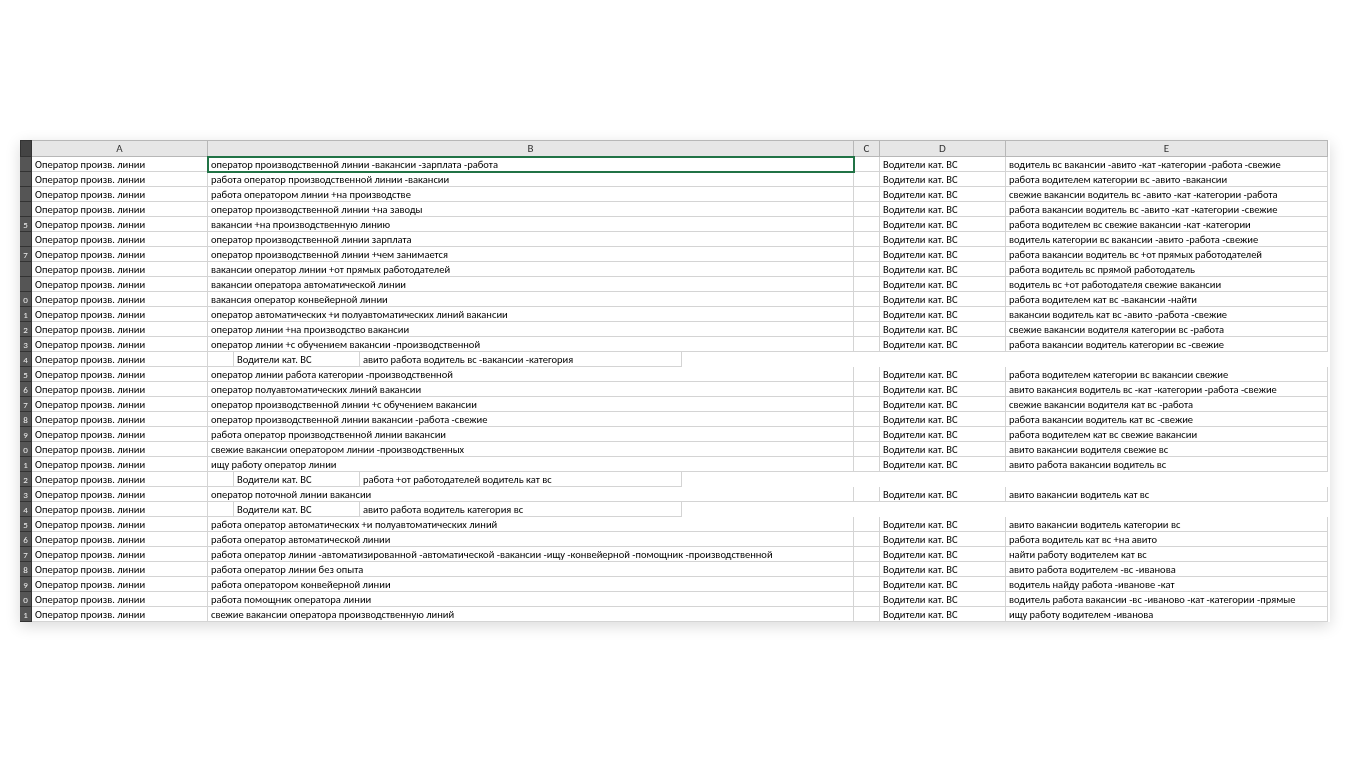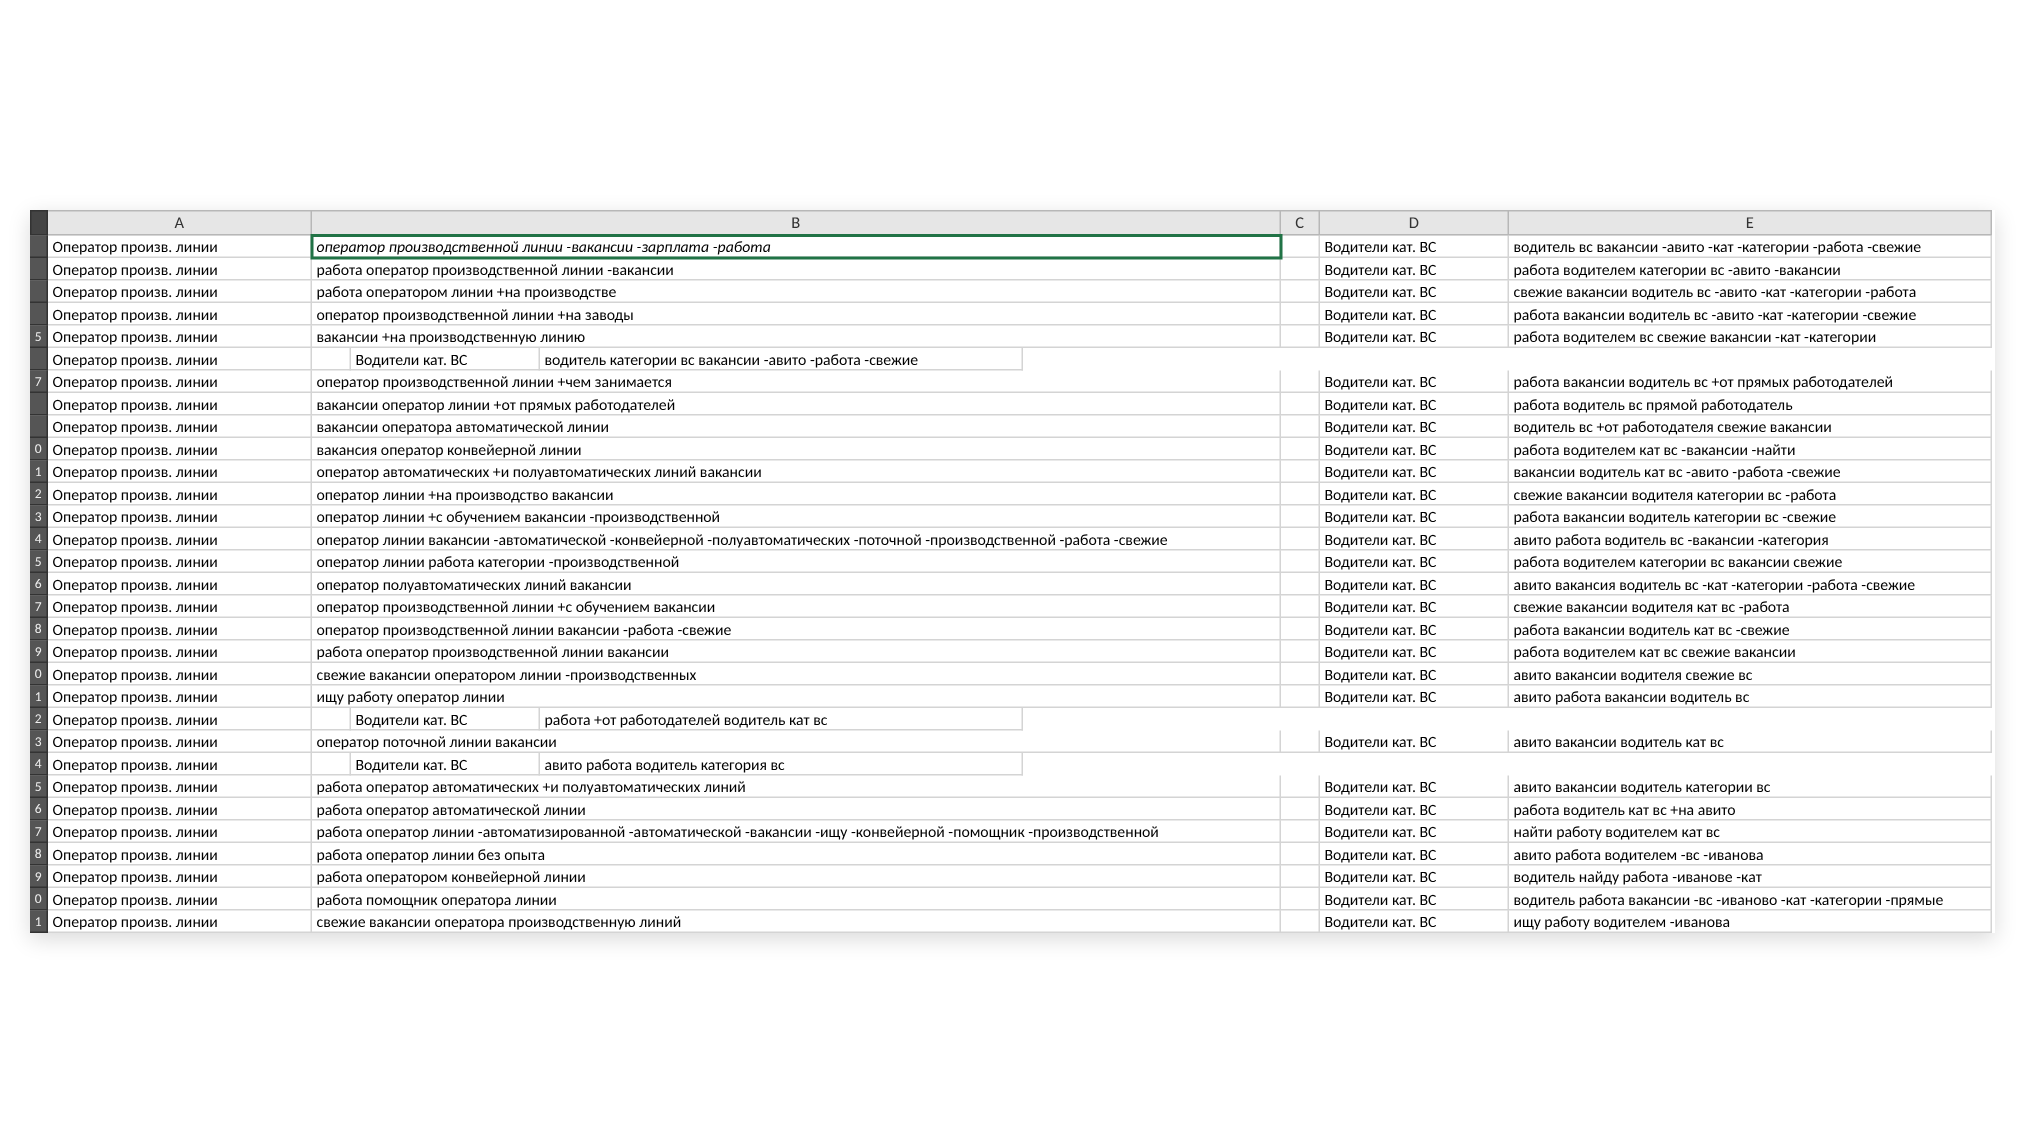--- a/index.html
+++ b/index.html
@@ -10,21 +10,21 @@
   .hdr-cell:first-child { border-left: 1px solid #b7b7b7; }
   .corner { width: 12px; background: #444; border: 1px solid #333; }
   .row { display: flex; height: 15px; }
   .rownum { width: 12px; background: #555; color: #eee; font-size: 9px; display: flex; align-items: center; justify-content: center; border-right: 1px solid #333; border-bottom: 1px solid #333; }
   .cell { border-right: 1px solid #d4d4d4; border-bottom: 1px solid #d4d4d4; padding: 0 3px; white-space: nowrap; overflow: hidden; display: flex; align-items: center; font-size: 10.5px; }
   .col-A { width: 176px; }
   .col-B { width: 646px; }
   .col-C { width: 26px; }
   .col-D { width: 126px; }
   .col-E { width: 322px; }
-  .active { outline: 2px solid #217346; outline-offset: -1px; position: relative; z-index: 2; font-style: italic; }
+  .active { outline: 2px solid #217346; outline-offset: -1px; position: relative; z-index: 2; }
 </style>
 </head>
 <body>
 
 <div class="sheet">
   <div class="hdr-row">
     <div class="corner"></div>
     <div class="hdr-cell col-A">A</div>
     <div class="hdr-cell col-B">B</div>
     <div class="hdr-cell col-C">C</div>
@@ -68,20 +68,21 @@
         <div class="rownum">5</div>
         <div class="cell col-A">Оператор произв. линии</div>
         <div class="cell col-B">вакансии +на производственную линию</div>
         <div class="cell col-C"></div>
         <div class="cell col-D">Водители кат. BC</div>
         <div class="cell col-E">работа водителем вс свежие вакансии -кат -категории</div>
       </div>
       <div class="row">
         <div class="rownum"></div>
         <div class="cell col-A">Оператор произв. линии</div>
+        <div class="cell col-B">оператор производственной линии зарплата</div>
         <div class="cell col-C"></div>
         <div class="cell col-D">Водители кат. BC</div>
         <div class="cell col-E">водитель категории вс вакансии -авито -работа -свежие</div>
       </div>
       <div class="row">
         <div class="rownum">7</div>
         <div class="cell col-A">Оператор произв. линии</div>
         <div class="cell col-B">оператор производственной линии +чем занимается</div>
         <div class="cell col-C"></div>
         <div class="cell col-D">Водители кат. BC</div>
@@ -131,21 +132,20 @@
         <div class="rownum">3</div>
         <div class="cell col-A">Оператор произв. линии</div>
         <div class="cell col-B">оператор линии +с обучением вакансии -производственной</div>
         <div class="cell col-C"></div>
         <div class="cell col-D">Водители кат. BC</div>
         <div class="cell col-E">работа вакансии водитель категории вс -свежие</div>
       </div>
       <div class="row">
         <div class="rownum">4</div>
         <div class="cell col-A">Оператор произв. линии</div>
-        <div class="cell col-B">оператор линии вакансии -автоматической -конвейерной -полуавтоматических -поточной -производственной -работа -свежие</div>
         <div class="cell col-C"></div>
         <div class="cell col-D">Водители кат. BC</div>
         <div class="cell col-E">авито работа водитель вс -вакансии -категория</div>
       </div>
       <div class="row">
         <div class="rownum">5</div>
         <div class="cell col-A">Оператор произв. линии</div>
         <div class="cell col-B">оператор линии работа категории -производственной</div>
         <div class="cell col-C"></div>
         <div class="cell col-D">Водители кат. BC</div>

